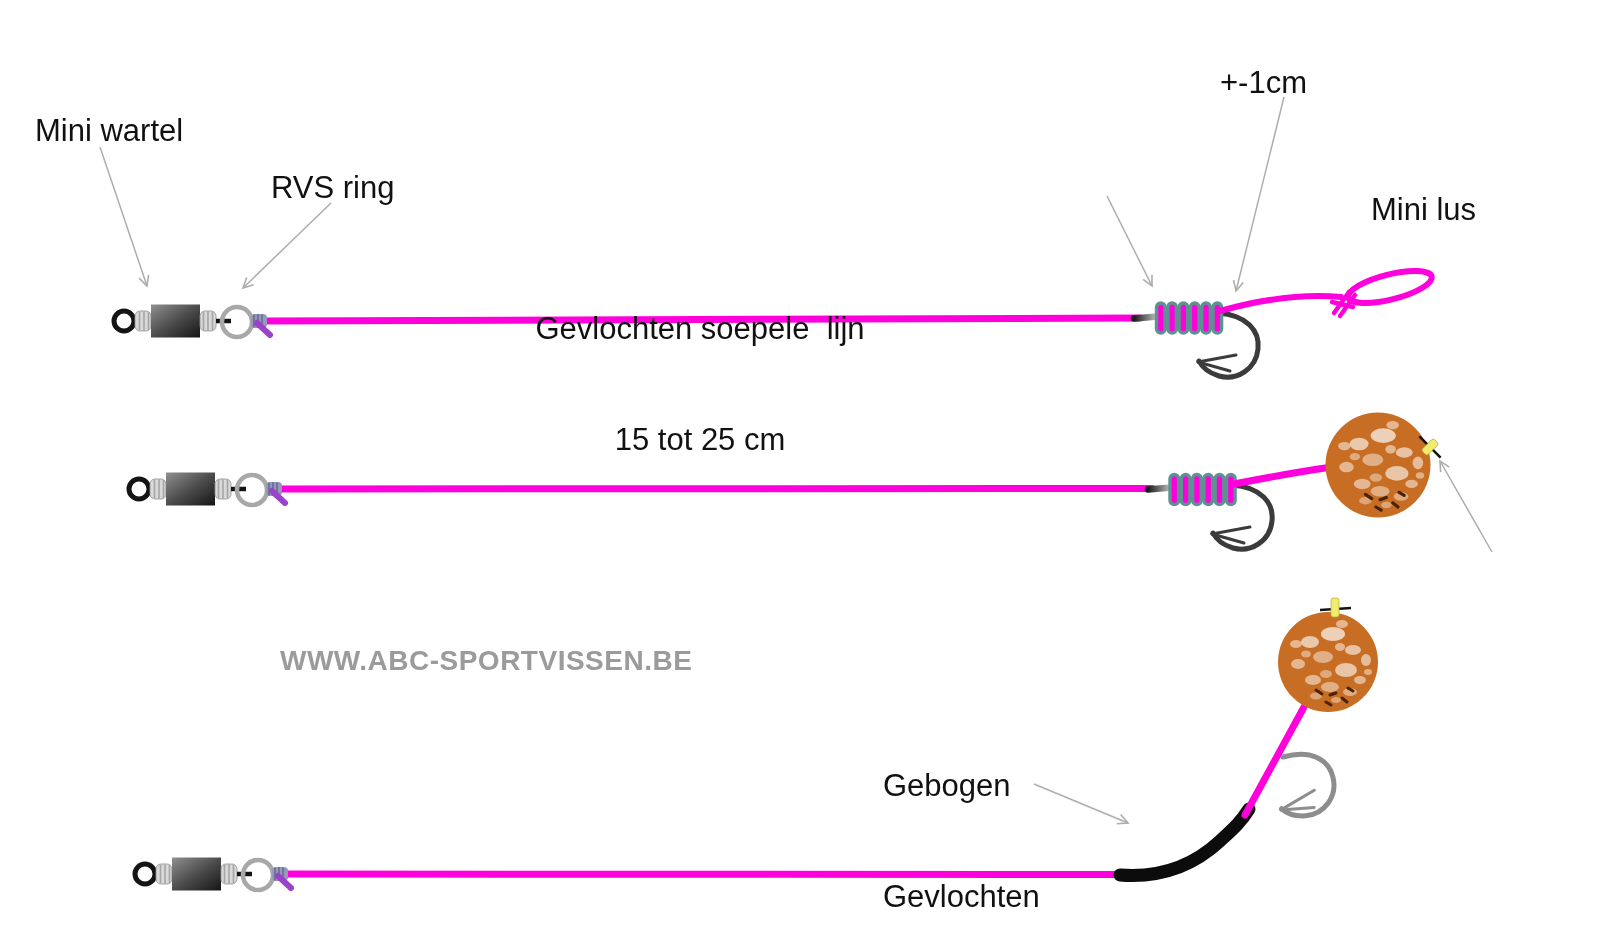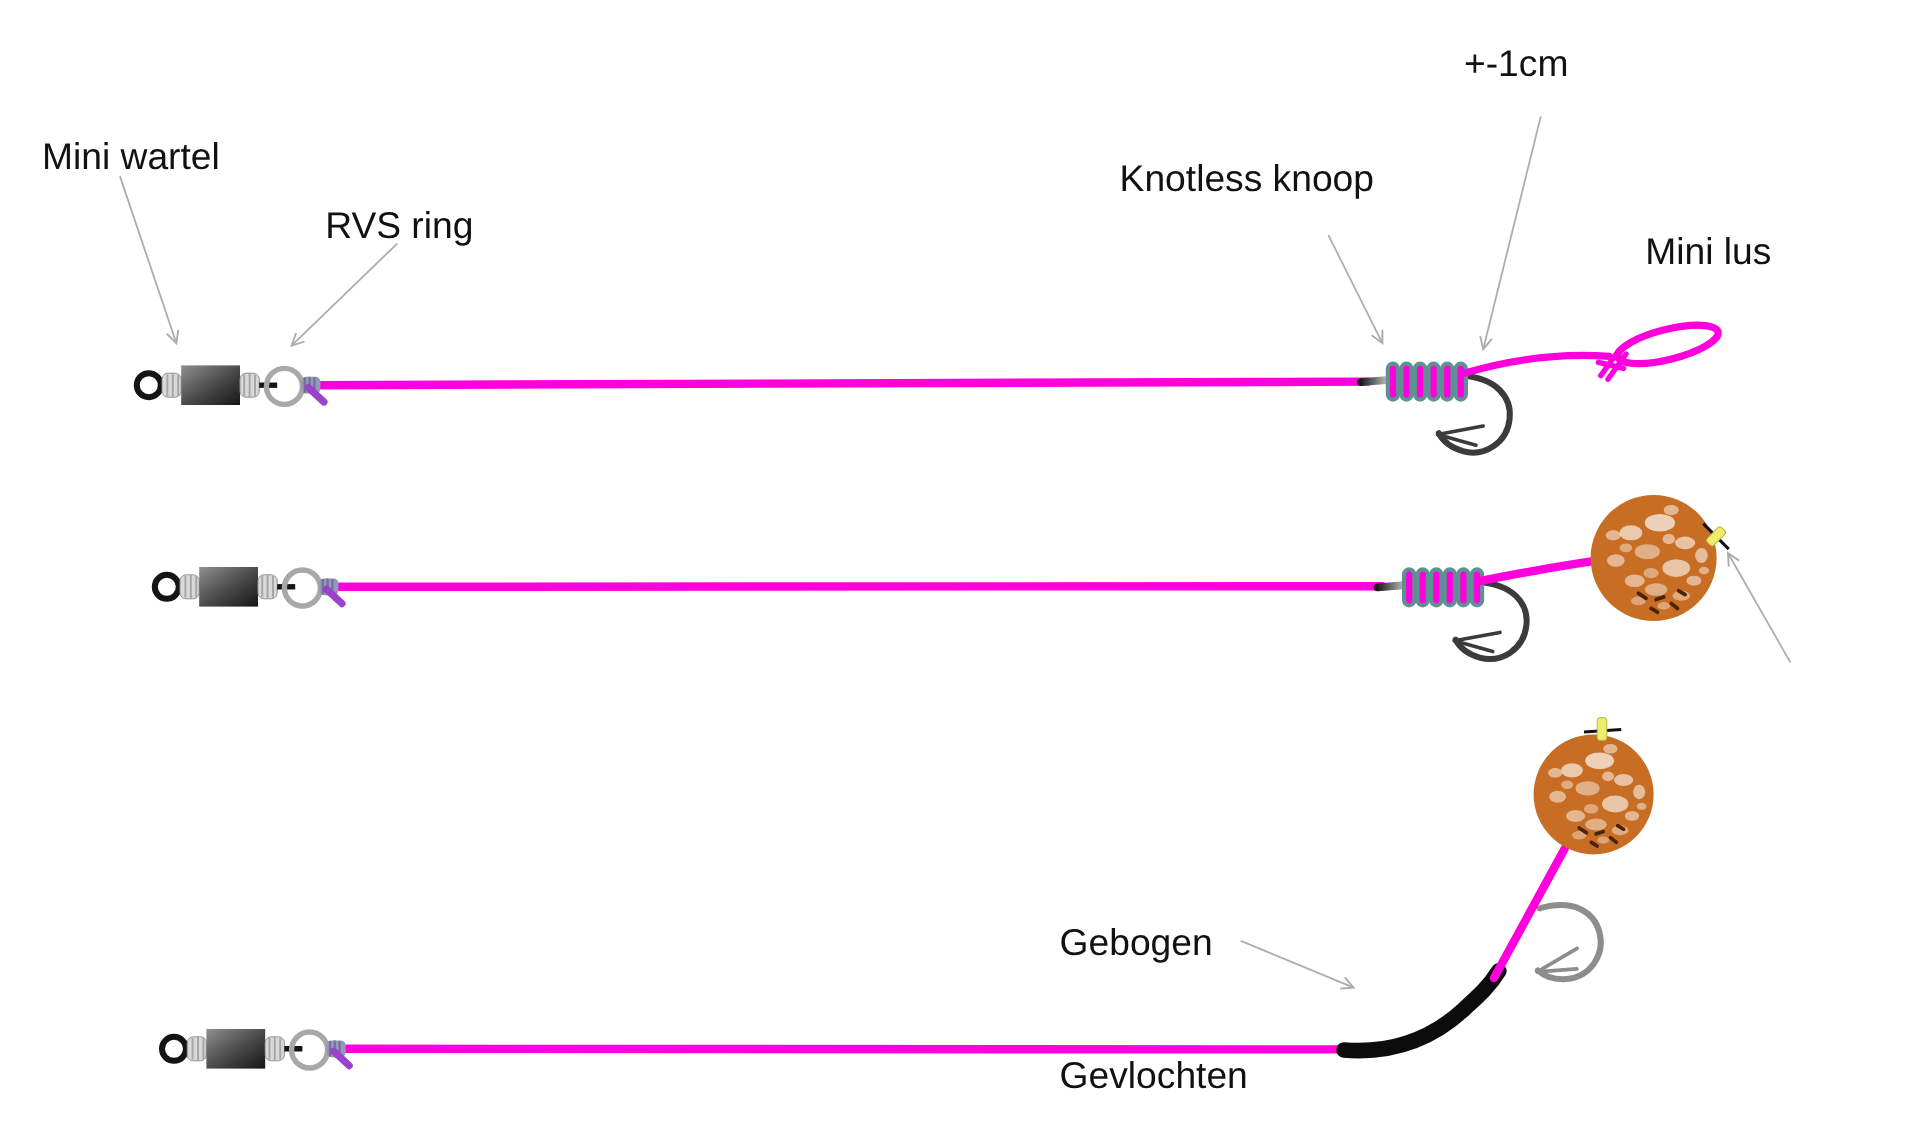--- a/index.html
+++ b/index.html
@@ -158,20 +158,24 @@
     <path class="arrow-line" marker-end="url(#ah)" d="M100,147 L147,286"></path>
     <path class="arrow-line" marker-end="url(#ah)" d="M331,203 L243,288"></path>
     <path class="arrow-line" marker-end="url(#ah)" d="M1107,196 L1152,286"></path>
     <path class="arrow-line" marker-end="url(#ah)" d="M1284,97 L1236,291"></path>
     <path class="arrow-line" marker-end="url(#ah)" d="M1492,552 L1440,461"></path>
     <path class="arrow-line" marker-end="url(#ah)" d="M1034,784 L1128,823"></path>
   </svg>
 
   <div class="label" style="left:35px;top:112px">Mini wartel</div>
   <div class="label" style="left:271px;top:169px">RVS ring</div>
-  <div class="label" style="left:933px;top:130px">Knotless knoop</div>
-  <div class="label" style="left:1220px;top:34px">+-1cm</div>
+  <div class="label center" style="left:505px;top:236px;width:390px">
+    <div>Gevlochten soepele  lijn</div>
+    <div>15 tot 25 cm</div>
+  </div>
+  <div class="label" style="left:1220px;top:64px">+-1cm</div>
   <div class="label" style="left:1371px;top:191px">Mini lus</div>
   <div class="label" style="left:883px;top:693px">
     <div>Gebogen</div>
     <div>Gevlochten</div>
   </div>
+  <div class="watermark" style="left:280px;top:645px">WWW.ABC-SPORTVISSEN.BE</div>
 </div>
 
 </body></html>

